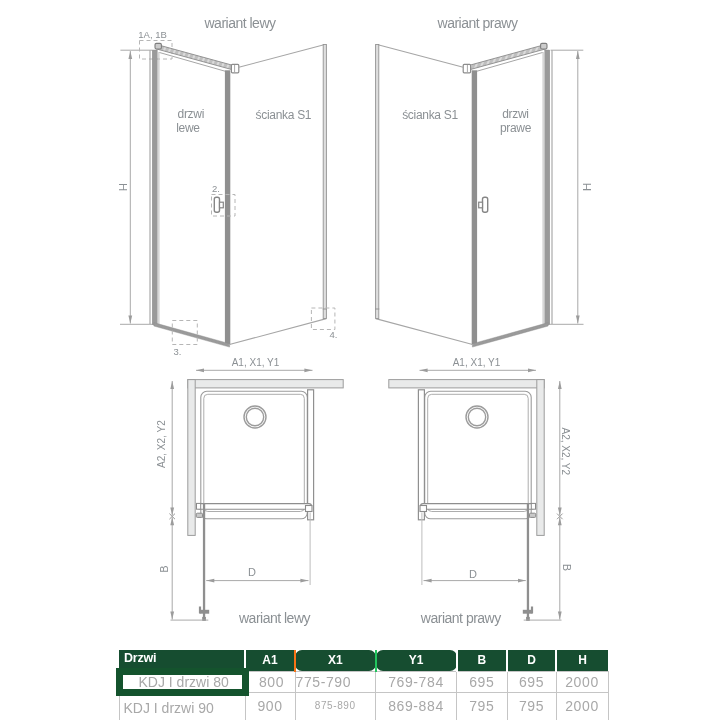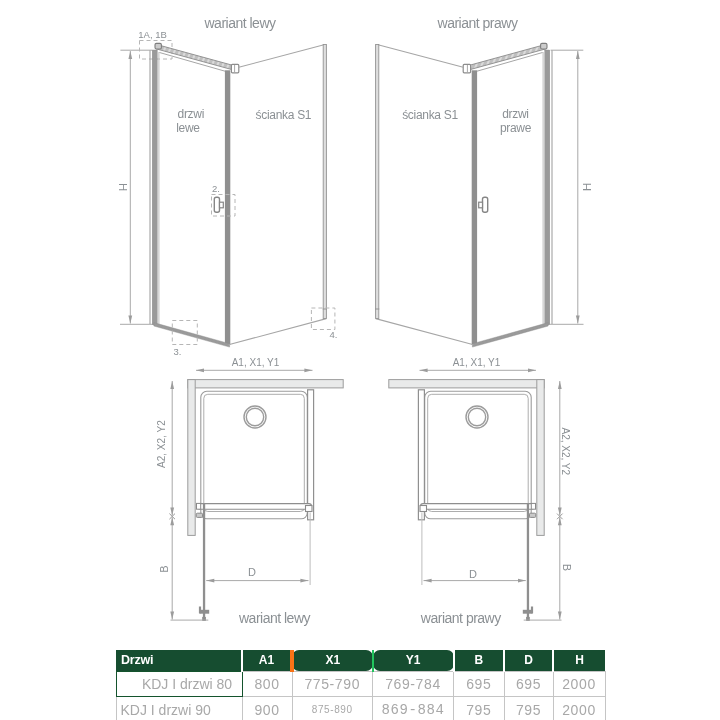--- a/index.html
+++ b/index.html
@@ -239,40 +239,40 @@
         <col style="width:50px">
         <col style="width:80.5px">
         <col style="width:81px">
         <col style="width:50.5px">
         <col style="width:49px">
         <col style="width:52px">
   </colgroup>
   <tbody>
         <tr style="background:#164d30;color:#ffffff;height:15.5px;">
     <th style="text-align:left;padding:0 0 0 5px;font-size:12.5px;line-height:13px;letter-spacing:-0.2px;border-right:2px solid #ffffff;">Drzwi</th>
-    <th style="padding:0;font-size:12px;line-height:13px;border-right:4px solid #f97316;">A1</th>
+    <th style="padding:0;font-size:12px;line-height:13px;border-right:2px solid #f97316;">A1</th>
     <th style="padding:4px;font-size:12px;line-height:13px;border-right:2px solid #22c55e;border-radius:7px;">X1</th>
     <th style="padding:0;font-size:12px;line-height:13px;border-right:2px solid #ffffff;border-radius:7px;">Y1</th>
     <th style="padding:0;font-size:12px;line-height:13px;border-right:2px solid #ffffff;">B</th>
     <th style="padding:0;font-size:12px;line-height:13px;border-right:2px solid #ffffff;">D</th>
     <th style="padding:0;font-size:12px;line-height:13px;">H</th>
   </tr>
   <tr style="color:#a8a8a8;height:15.4px;">
-    <td style="border:1px solid #14532d;padding:0 0 0 16px;font-size:14px;line-height:12px;letter-spacing:0;text-align:center;">KDJ I drzwi 80</td>
+    <td style="border:7px solid #14532d;padding:0 0 0 16px;font-size:14px;line-height:12px;letter-spacing:0;">KDJ I drzwi 80</td>
     <td style="border:1px solid #c5c5c5;padding:4px;font-size:14px;line-height:12px;text-align:center;letter-spacing:0.6px;">800</td>
-    <td style="border:1px solid #c5c5c5;padding:6px;font-size:14px;line-height:12px;text-align:center;letter-spacing:0.6px;margin-left:11px;">775-790</td>
+    <td style="border:1px solid #c5c5c5;padding:0;font-size:14px;line-height:12px;letter-spacing:0.6px;margin-left:11px;">775-790</td>
     <td style="border:1px solid #c5c5c5;padding:3px;font-size:14px;line-height:12px;text-align:center;letter-spacing:0.6px;">769-784</td>
     <td style="border:1px solid #c5c5c5;padding:0;font-size:14px;line-height:12px;text-align:center;letter-spacing:0.6px;">695</td>
     <td style="border:1px solid #c5c5c5;padding:0;font-size:14px;line-height:12px;text-align:center;letter-spacing:0.6px;">695</td>
     <td style="border:1px solid #c5c5c5;padding:0;font-size:14px;line-height:12px;text-align:center;letter-spacing:0.6px;">2000</td>
   </tr>
   <tr style="color:#a8a8a8;height:28px;">
     <td style="border:1px solid #c5c5c5;padding:0 0 0 4px;font-size:14px;line-height:12px;letter-spacing:0;">KDJ I drzwi 90</td>
     <td style="border:1px solid #c5c5c5;padding:0;font-size:14px;line-height:12px;text-align:center;letter-spacing:0.6px;margin-top:8px;">900</td>
     <td style="border:1px solid #c5c5c5;padding:0;font-size:10px;line-height:12px;text-align:center;letter-spacing:0.6px;">875-890</td>
-    <td style="border:1px solid #c5c5c5;padding:0;font-size:14px;line-height:12px;text-align:center;letter-spacing:0.6px;font-family:Liberation Mono, monospace;">869-884</td>
+    <td style="border:1px solid #c5c5c5;padding:0;font-size:14px;line-height:12px;text-align:center;letter-spacing:0.6px;">869-884</td>
     <td style="border:1px solid #c5c5c5;padding:0;font-size:14px;line-height:12px;text-align:center;letter-spacing:0.6px;">795</td>
     <td style="border:1px solid #c5c5c5;padding:0;font-size:14px;line-height:12px;text-align:center;letter-spacing:0.6px;">795</td>
     <td style="border:1px solid #c5c5c5;padding:0;font-size:14px;line-height:12px;text-align:center;letter-spacing:0.6px;">2000</td>
   </tr>
 </tbody>
     </table>
 </div>
 
 </body></html>

